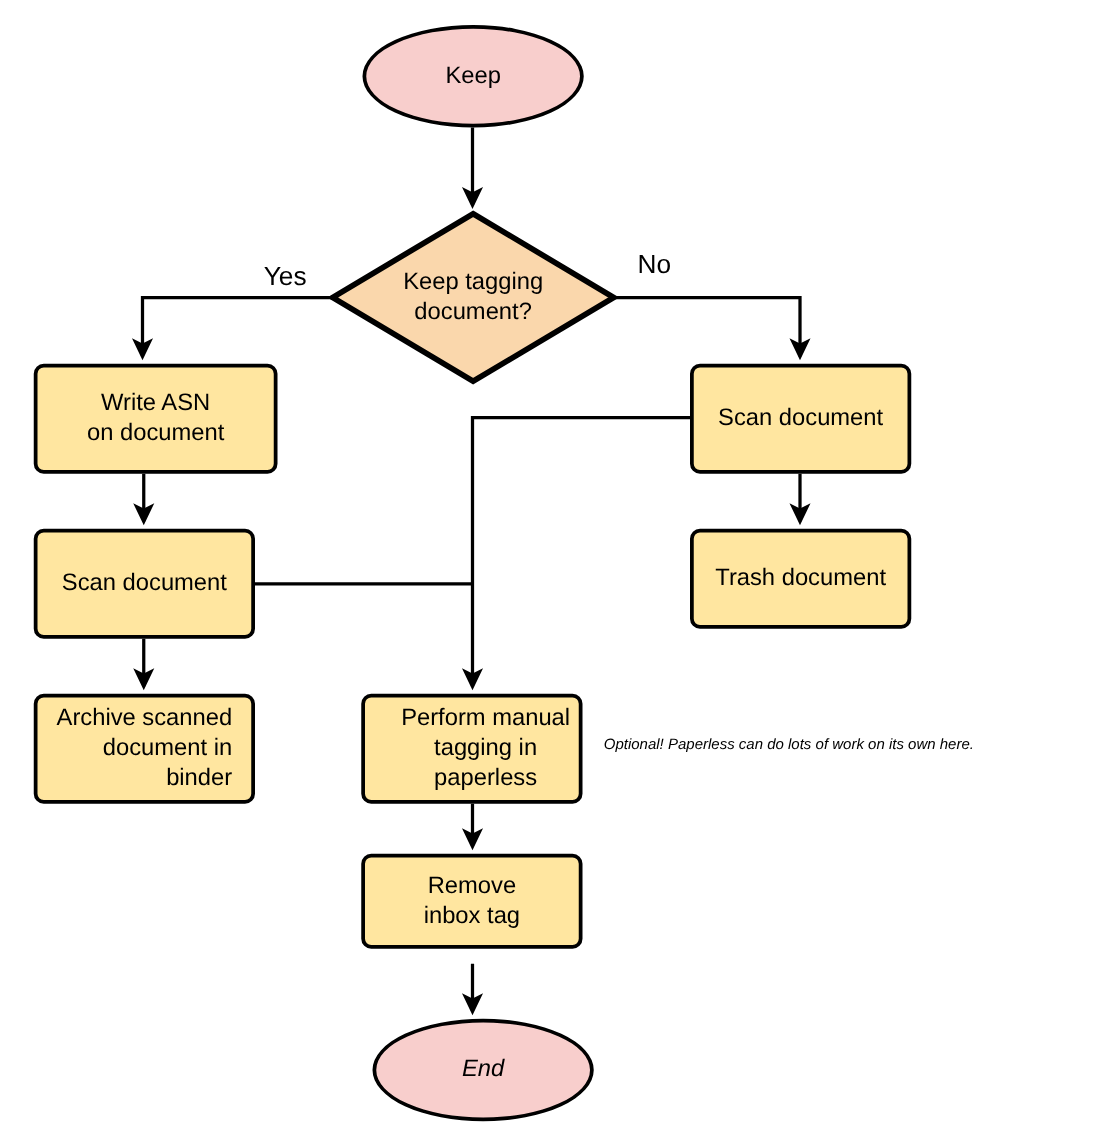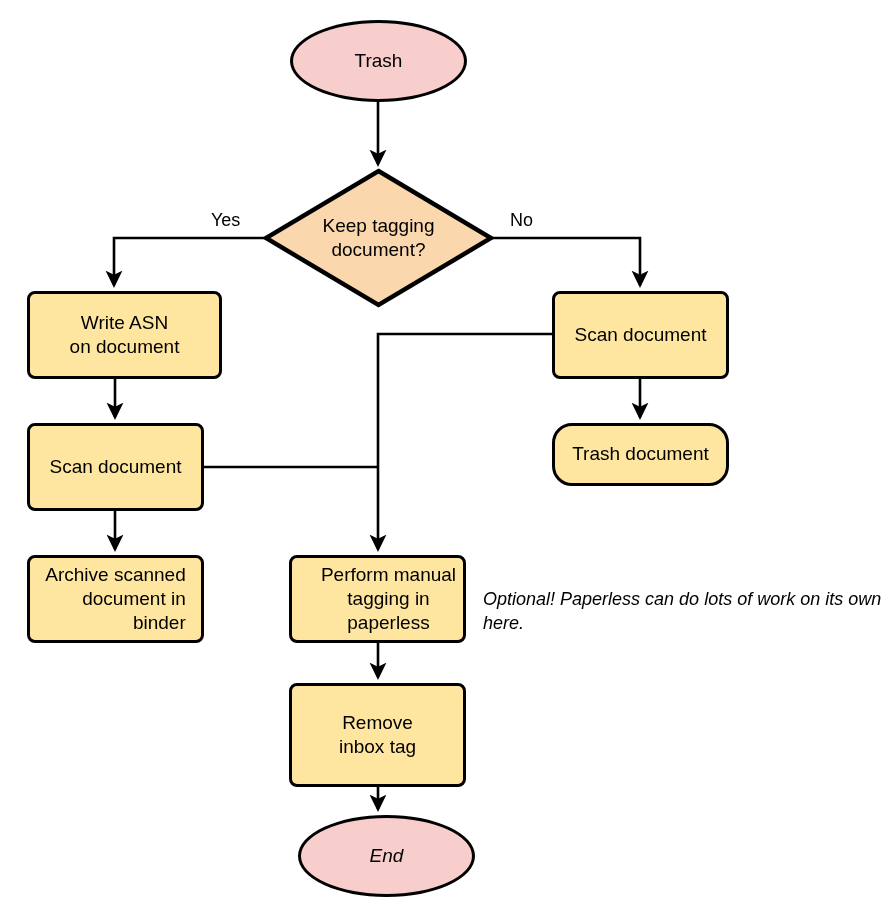--- a/index.html
+++ b/index.html
@@ -54,31 +54,31 @@
     background: transparent;
     border: none;
     z-index: 4;
   }
   .diamond-wrap {
     position: absolute;
     z-index: 2;
   }
   .edge-label {
     position: absolute;
-    font-size: 18px;
+    font-size: 21px;
     color: #000000;
     background: #ffffff;
     padding: 0 3px;
     white-space: nowrap;
     z-index: 5;
   }
   .note {
     position: absolute;
     font-style: italic;
-    font-size: 18px;
+    font-size: 12px;
     line-height: 1.32;
     color: #000000;
     z-index: 5;
   }
 </style>
 </head>
 <body>
 
 <div id="canvas">
 
@@ -107,66 +107,66 @@
 
       <path d="M 204 467 L 378 467"></path>
 
       <path d="M 378 643 L 378 677" marker-end="url(#arrow)"></path>
 
       <path d="M 378 771 L 378 809" marker-end="url(#arrow)"></path>
     </g>
   </svg>
 
   <div class="node terminator" style="left:290px; top:20px; width:177px; height:82px;">
-    <span>Trash</span>
+    <span>Keep</span>
   </div>
 
   <div class="diamond-wrap" style="left:263px; top:168px; width:231px; height:140px;">
     <svg width="231" height="140" viewBox="0 0 231 140">
       <polygon points="115.5,3 228,70 115.5,137 3,70" fill="#fad7ac" stroke="#000000" stroke-width="4.5" stroke-linejoin="miter"></polygon>
     </svg>
   </div>
   <div class="node decision-label" style="left:265px; top:170px; width:227px; height:136px;">
     <span>Keep tagging
 document?</span>
   </div>
 
   <div class="edge-label" style="left:208px; top:210px;">Yes</div>
-  <div class="edge-label" style="left:507px; top:210px;">No</div>
+  <div class="edge-label" style="left:507px; top:200px;">No</div>
 
   <div class="node process" style="left:27px; top:291px; width:195px; height:88px;">
     <span>Write ASN
 on document</span>
   </div>
 
   <div class="node process" style="left:27px; top:423px; width:177px; height:88px;">
     <span>Scan document</span>
   </div>
 
   <div class="node process" style="left:27px; top:555px; width:177px; height:88px;text-align:right;">
     <span>Archive scanned
 document in
 binder</span>
   </div>
 
   <div class="node process" style="left:552px; top:291px; width:177px; height:88px;">
     <span>Scan document</span>
   </div>
 
-  <div class="node process" style="left:552px; top:423px; width:177px; height:63px;border-radius:20px;">
+  <div class="node process" style="left:552px; top:423px; width:177px; height:80px;">
     <span>Trash document</span>
   </div>
 
   <div class="node process" style="left:289px; top:555px; width:177px; height:88px;padding-left:22px;">
     <span>Perform manual
 tagging in
 paperless</span>
   </div>
 
-  <div class="node process" style="left:289px; top:683px; width:177px; height:104px;">
+  <div class="node process" style="left:289px; top:683px; width:177px; height:76px;">
     <span>Remove
 inbox tag</span>
   </div>
 
   <div class="node terminator" style="left:298px; top:815px; width:177px; height:82px;font-style:italic;">
     <span>End</span>
   </div>
 
   <div class="note" style="left:483px; top:588px; width:400px;">Optional! Paperless can do lots of work on its own here.</div>
 

